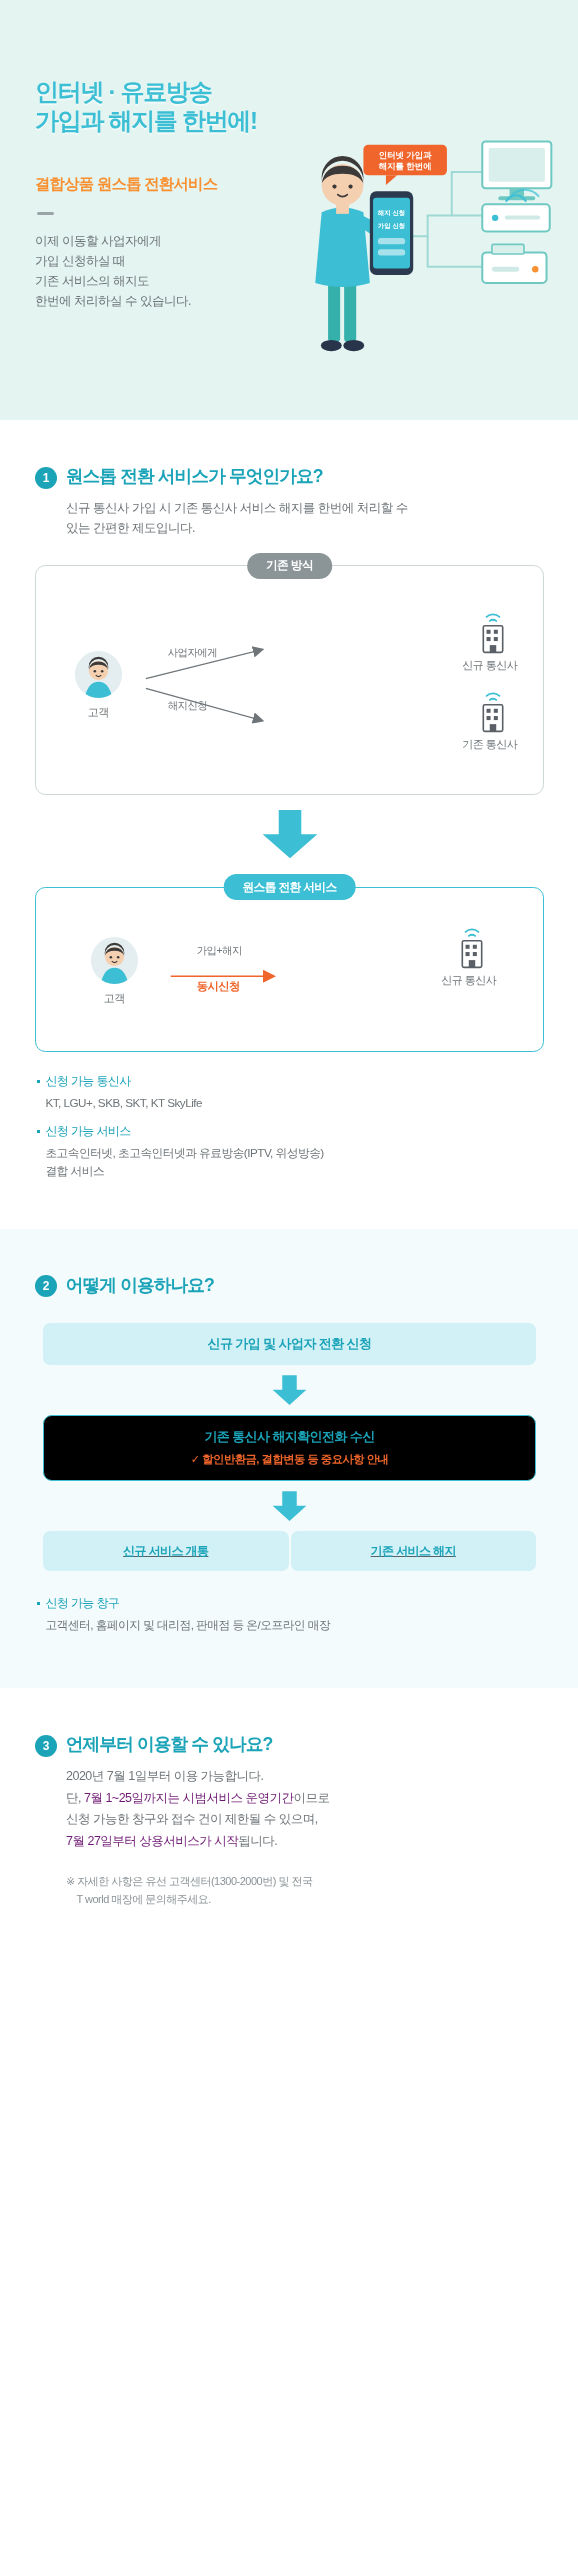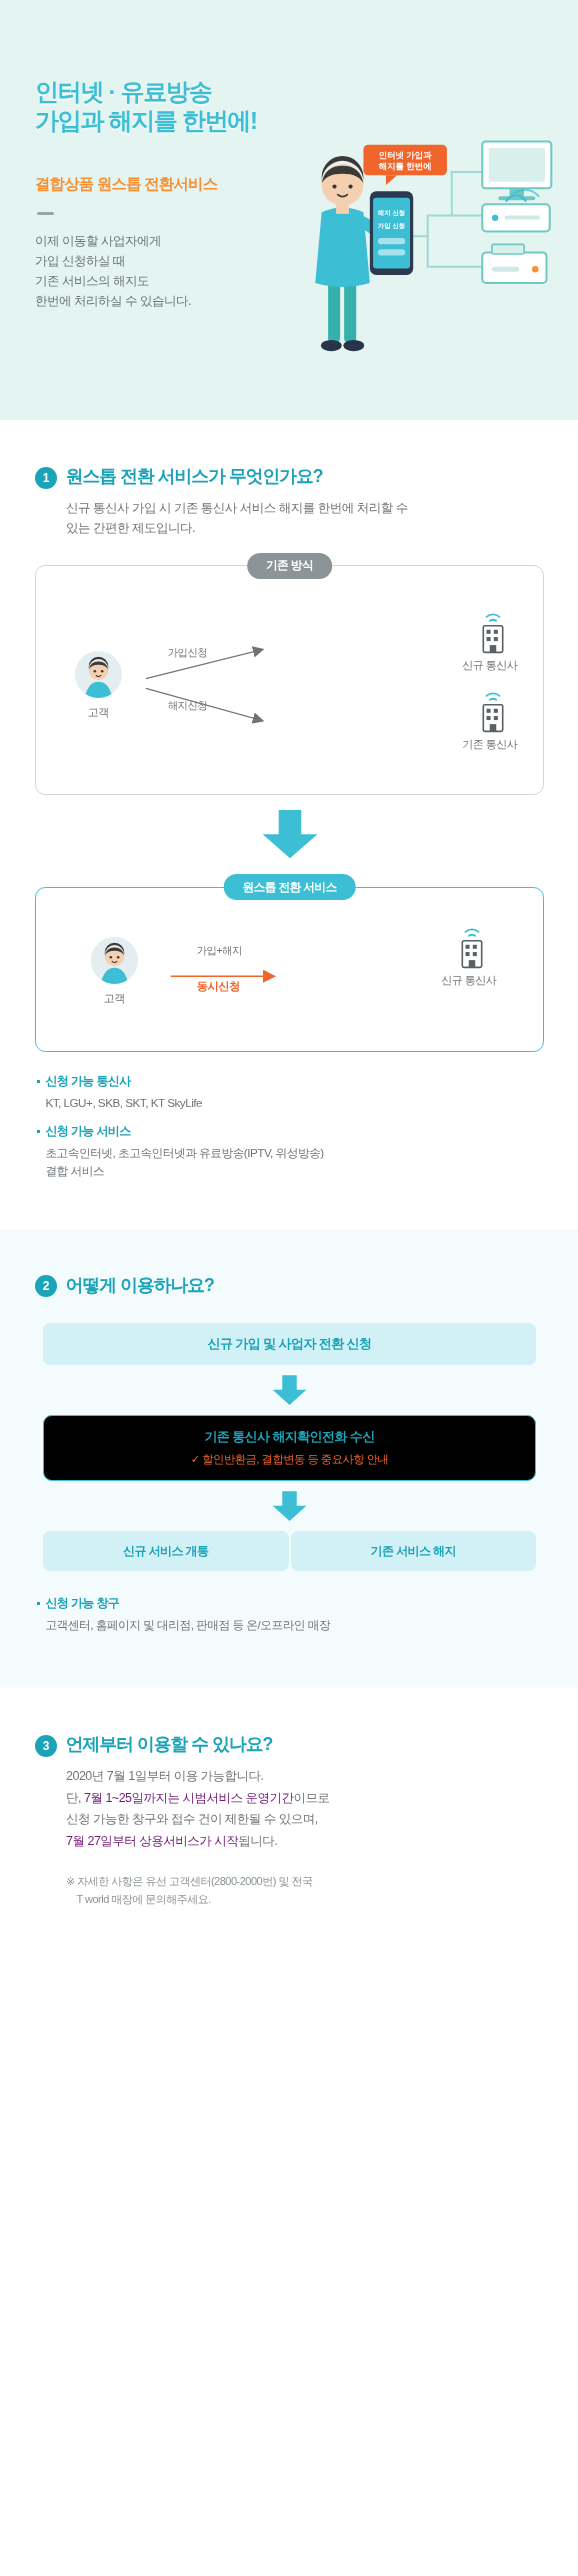--- a/index.html
+++ b/index.html
@@ -109,21 +109,21 @@
     position:absolute;font-size:10.4px;color:#6e7478;
     letter-spacing:-0.5px;white-space:nowrap;
   }
   .arrow-label.hi{color:#f0652b;font-weight:bold;font-size:11.3px;}
   .bigarrow-svg{display:block;margin:0 auto;}
 
   
   .bullets{margin:21px 0 0 1.6px;}
   .b-item{margin-bottom:11.3px;}
   .b-title{
-    font-size:12px;font-weight:bold;color:#1ba3b8;letter-spacing:-0.6px;
+    font-size:12px;font-weight:normal;color:#1ba3b8;letter-spacing:-0.6px;
     display:flex;align-items:center;gap:5.6px;
   }
   .b-dot{width:3.2px;height:3.2px;background:#1ba3b8;display:inline-block;flex:0 0 3.2px;}
   .b-text{
     margin-left:8.8px;margin-top:4px;
     font-size:11.7px;line-height:1.55;color:#6e7478;letter-spacing:-0.5px;
   }
 
   
   .band{background:#f3fbfc;width:579px;padding-bottom:43px;}
@@ -135,23 +135,23 @@
     margin:0 auto;width:100%;
   }
   .step-box{
     border:1.6px solid #3cbfd4;border-radius:8.8px;background:#000000;
     text-align:center;padding:12px 0 13px;
   }
   .step-box .t1{
     font-size:13px;font-weight:bold;color:#1ba3b8;letter-spacing:-0.6px;
   }
   .step-box .t2{
-    margin-top:5.6px;font-size:11.3px;color:#f0652b;font-weight:normal;letter-spacing:-0.5px;
-  }
-  .step-row{display:flex;gap:2px;}
+    margin-top:5.6px;font-size:11.3px;color:#f0652b;font-weight:bold;letter-spacing:-0.5px;
+  }
+  .step-row{display:flex;gap:2px;text-decoration:underline;}
   .step-half{
     flex:1;background:#d2f1f6;color:#1ba3b8;
     font-size:12px;font-weight:bold;letter-spacing:-0.6px;
     text-align:center;padding:11.3px 0;border-radius:7.2px;
   }
   .sm-arrow{margin:9.6px auto;display:block;}
 
   
   .s3-body{
     margin:9.6px 0 0 31px;font-size:12.5px;line-height:1.72;
@@ -288,21 +288,21 @@
 
           <svg width="137" height="145" style="position:absolute;left:87px;top:17.7px;" xmlns="http://www.w3.org/2000/svg" viewBox="0 0 170 180">
             <defs>
               <marker id="ah-gray" markerWidth="9" markerHeight="9" refX="7" refY="4.5" orient="auto">
                 <path d="M0,0 L9,4.5 L0,9 z" fill="#6e7478"></path>
               </marker>
             </defs>
             <line x1="6" y1="74" x2="150" y2="38" stroke="#6e7478" stroke-width="1.6" marker-end="url(#ah-gray)"></line>
             <line x1="6" y1="86" x2="150" y2="126" stroke="#6e7478" stroke-width="1.6" marker-end="url(#ah-gray)"></line>
           </svg>
-          <div class="arrow-label" style="left:114px;top:45px;">가입신청</div>
+          <div class="arrow-label" style="left:114px;top:45px;">사업자에게</div>
           <div class="arrow-label" style="left:114px;top:98px;">해지신청</div>
 
           <div class="node" style="right:8px;top:11.3px;">
             <div class="bldg">
               <svg width="42" height="42" viewBox="0 0 52 52">
                 <path d="M18 6 a12 12 0 0 1 16 0" stroke="#3cbfd4" stroke-width="2.2" fill="none" stroke-linecap="round"></path>
                 <path d="M22 11 a7 7 0 0 1 8 0" stroke="#3cbfd4" stroke-width="2.2" fill="none" stroke-linecap="round"></path>
                 <rect x="14" y="17" width="24" height="33" rx="2" fill="#ffffff" stroke="#5a6066" stroke-width="2"></rect>
                 <rect x="18" y="22" width="5" height="5" fill="#5a6066"></rect>
                 <rect x="27" y="22" width="5" height="5" fill="#5a6066"></rect>
@@ -465,19 +465,19 @@
       <div>
         <span>단, </span><span class="hl">7월 1~25일까지는 시범서비스 운영기간</span><span>이므로</span>
       </div>
       <div>신청 가능한 창구와 접수 건이 제한될 수 있으며,</div>
       <div>
         <span class="hl">7월 27일부터 상용서비스가 시작</span><span>됩니다.</span>
       </div>
     </div>
 
     <div class="note">
-      <div>※ 자세한 사항은 유선 고객센터(2800-2000번) 및 전국</div>
+      <div>※ 자세한 사항은 유선 고객센터(1300-2000번) 및 전국</div>
       <div style="margin-left:10.4px;">T world 매장에 문의해주세요.</div>
     </div>
   </section>
 
 </div>
 
 
 </body></html>

